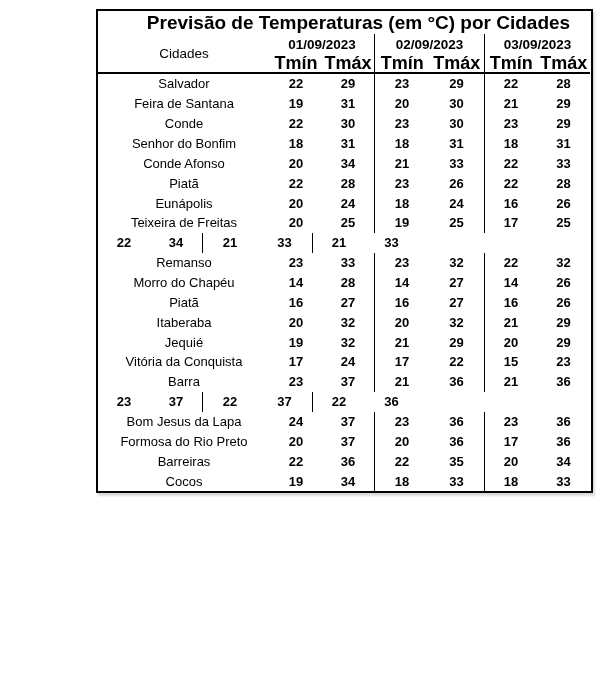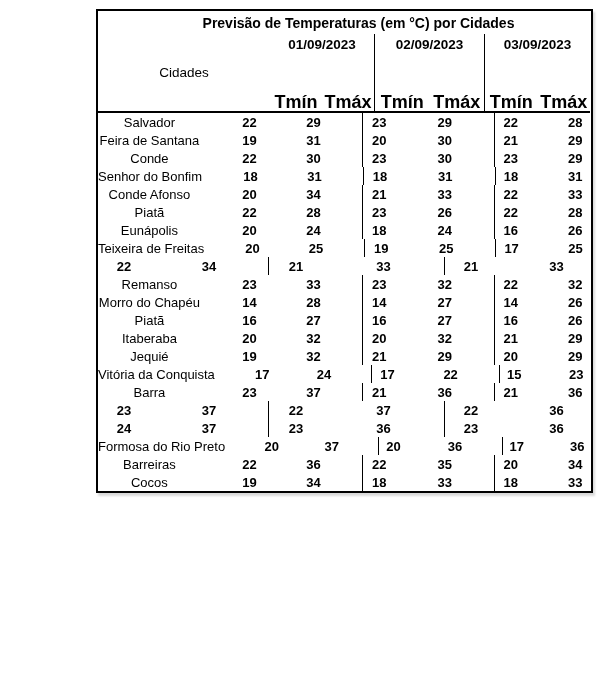--- a/index.html
+++ b/index.html
@@ -22,52 +22,52 @@
     box-sizing: border-box;
     border: 2.5px solid #000000;
     background: #ffffff;
     display: flex;
     flex-direction: column;
     box-shadow: 2px 3px 2px rgba(0,0,0,0.15);
   }
   .title-row {
     flex: 0 0 23px;
     display: flex; align-items: center; justify-content: center;
-    font-weight: bold; font-size: 14px;
+    font-weight: bold; font-size: 19px;
     white-space: nowrap;
     margin-left: 28px;
   }
   .header-block { flex: 0 0 40px; display: flex; }
   .hb-city {
     width: 172px; box-sizing: border-box;
     border-bottom: 2px solid #000000;
     display: flex; align-items: center; justify-content: center;
     font-weight: normal; font-size: 13.5px;
   }
   .hb-group {
     box-sizing: border-box;
     border-bottom: 2px solid #000000;
-    display: flex; flex-direction: column; gap: 39px;
+    display: flex; flex-direction: column;
   }
   .hb-group.g1 { width: 104px; }
   .hb-group.g2 { width: 110px; border-left: 1px solid #000000; }
   .hb-group.g3 { width: 106px; border-left: 1px solid #000000; }
   .hb-date {
     height: 20px;
     display: flex; align-items: center; justify-content: center;
     font-weight: bold; font-size: 13.5px; white-space: nowrap;
   }
   .hb-sub { height: 18px; display: flex; }
   .hb-sub span {
     flex: 1;
     display: flex; align-items: center; justify-content: center;
     font-weight: bold; font-size: 18px;
   }
   .table-body { flex: 1; display: flex; flex-direction: column; }
-  .tr { flex: 1; display: flex; gap: 33px; }
+  .tr { flex: 1; display: flex; }
   .td {
     box-sizing: border-box;
     display: flex; align-items: center; justify-content: center;
     white-space: nowrap;
   }
   .td.city { width: 172px; font-size: 13px; font-weight: normal; }
   .td.num  { font-weight: bold; font-size: 13px; }
   .td.c1, .td.c2 { width: 52px; }
   .td.c3 { width: 55px; border-left: 1px solid #000000; }
   .td.c4 { width: 55px; }
@@ -273,20 +273,21 @@
   <div class="tr">
     <div class="td num c1">23</div>
     <div class="td num c2">37</div>
     <div class="td num c3">22</div>
     <div class="td num c4">37</div>
     <div class="td num c5">22</div>
     <div class="td num c6">36</div>
   </div>
 
   <div class="tr">
+    <div class="td city">Bom Jesus da Lapa</div>
     <div class="td num c1">24</div>
     <div class="td num c2">37</div>
     <div class="td num c3">23</div>
     <div class="td num c4">36</div>
     <div class="td num c5">23</div>
     <div class="td num c6">36</div>
   </div>
 
   <div class="tr">
     <div class="td city">Formosa do Rio Preto</div>

